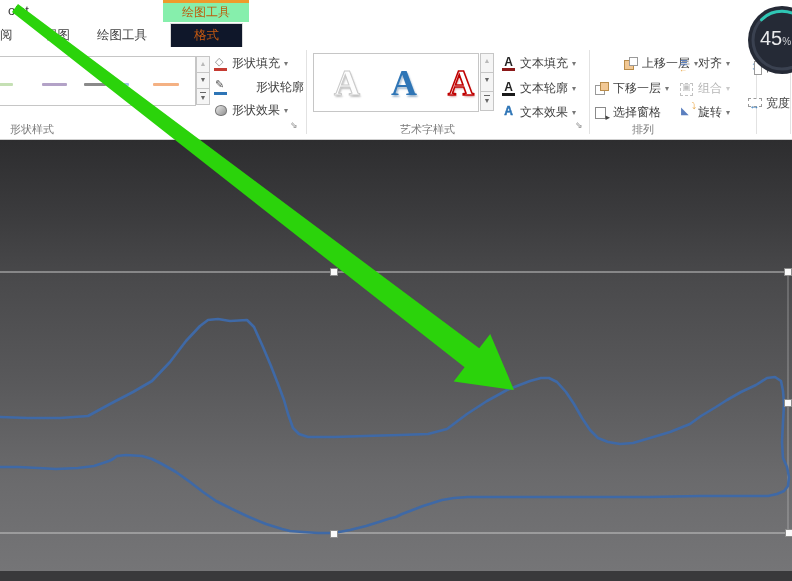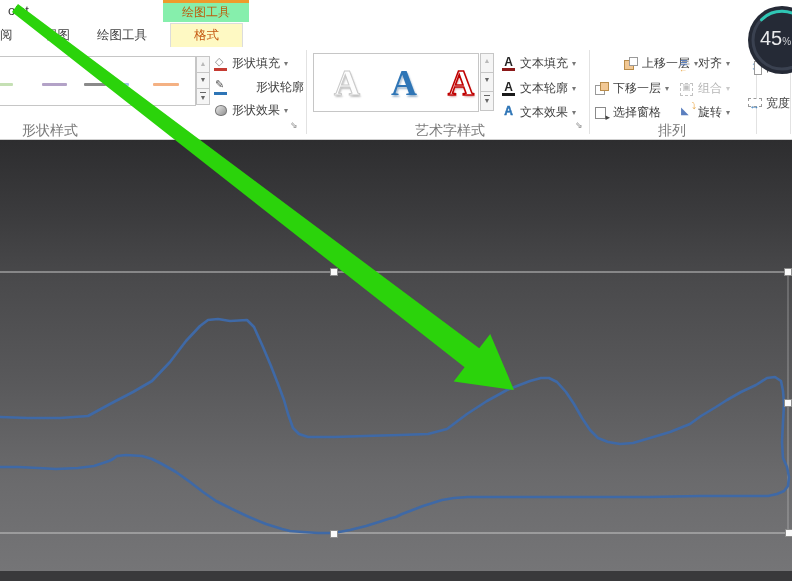--- a/index.html
+++ b/index.html
@@ -9,29 +9,29 @@
   
   #titlebar{position:absolute;left:0;top:0;width:792px;height:47px;background:#fff;}
   .app-title{position:absolute;left:8px;top:3px;font-size:13px;color:#3a3a3a;}
   .ctx-header{position:absolute;left:163px;top:0;width:86px;height:22px;background:#86efac;
               border-top:3px solid #ee9b2c;box-sizing:border-box;text-align:center;
               font-size:12px;color:#bc5b0b;line-height:18px;}
   .tab{position:absolute;top:27px;font-size:12.5px;color:#3f3f3f;white-space:nowrap;}
   .tab-review{left:0px;}
   .tab-view{left:45px;}
   .tab-foxit{left:97px;}
-  .tab-format{position:absolute;left:170px;top:23px;width:73px;height:25px;background:#fef9c3;
+  .tab-format{position:absolute;left:170px;top:23px;width:73px;height:25px;background:#0f172a;
               border:1px solid #dcdcdc;border-bottom:none;box-sizing:border-box;text-align:center;
               font-size:12.5px;color:#c45911;line-height:23px;}
   .tabrow-line{position:absolute;top:48px;height:1px;background:#e3e3e3;}
   
   #ribbon{position:absolute;left:0;top:47px;width:792px;height:93px;background:#fff;
           border-bottom:1px solid #cfcfcf;box-sizing:border-box;}
   .vsep{position:absolute;top:3px;height:84px;width:1px;background:#e2e2e2;}
-  .grp-label{position:absolute;top:75px;font-size:14px;color:#7a7a7a;text-align:center;}
+  .grp-label{position:absolute;top:75px;font-size:11px;color:#7a7a7a;}
   .gallery{position:absolute;background:#fff;border:1px solid #c6c6c6;box-sizing:border-box;}
   .swatch{position:absolute;top:26px;height:3px;border-radius:1px;}
   .scrollcol{position:absolute;width:14px;}
   .scrollbtn{position:relative;width:14px;background:#f5f5f5;border:1px solid #c6c6c6;
              box-sizing:border-box;font-size:7px;color:#888;text-align:center;}
   .scrollbtn.up::after{content:"▲";position:absolute;left:0;right:0;top:3px;color:#b9b9b9;}
   .scrollbtn.dn::after{content:"▼";position:absolute;left:0;right:0;top:3px;color:#666;}
   .scrollbtn.more::after{content:"▼";position:absolute;left:0;right:0;top:5px;color:#666;}
   .scrollbtn.more::before{content:"";position:absolute;left:3px;right:3px;top:3px;height:1px;background:#666;}
   .rbtn{position:absolute;height:20px;display:flex;align-items:center;cursor:default;}

